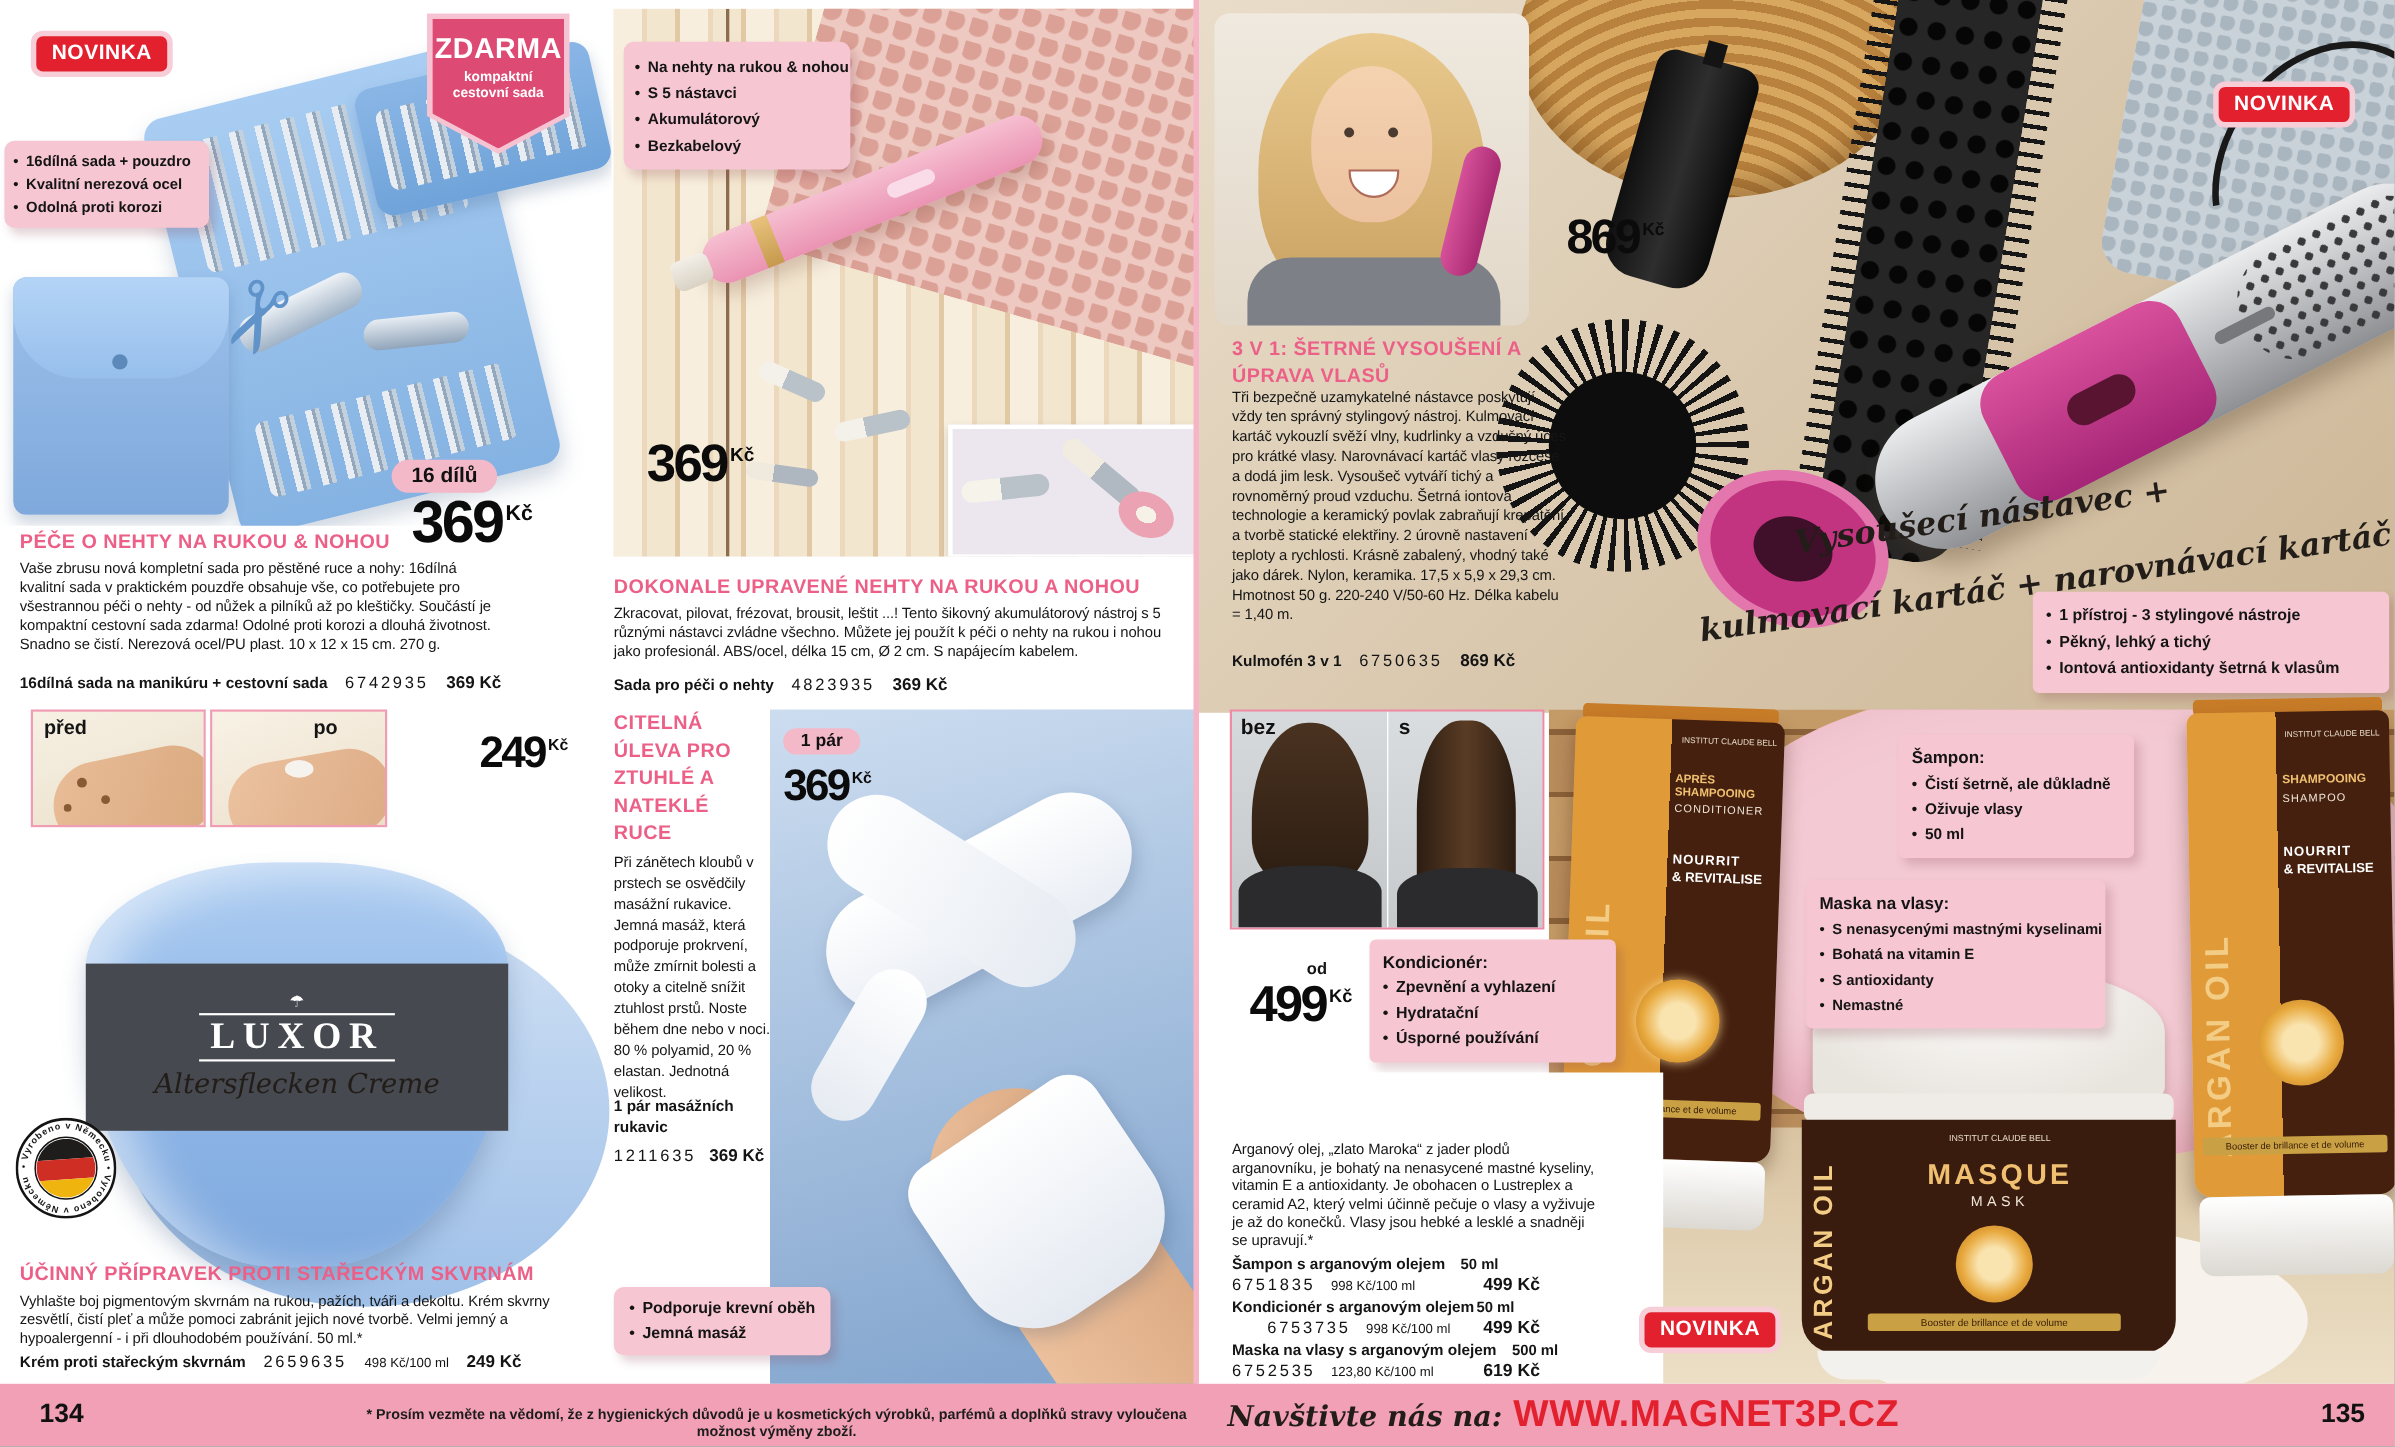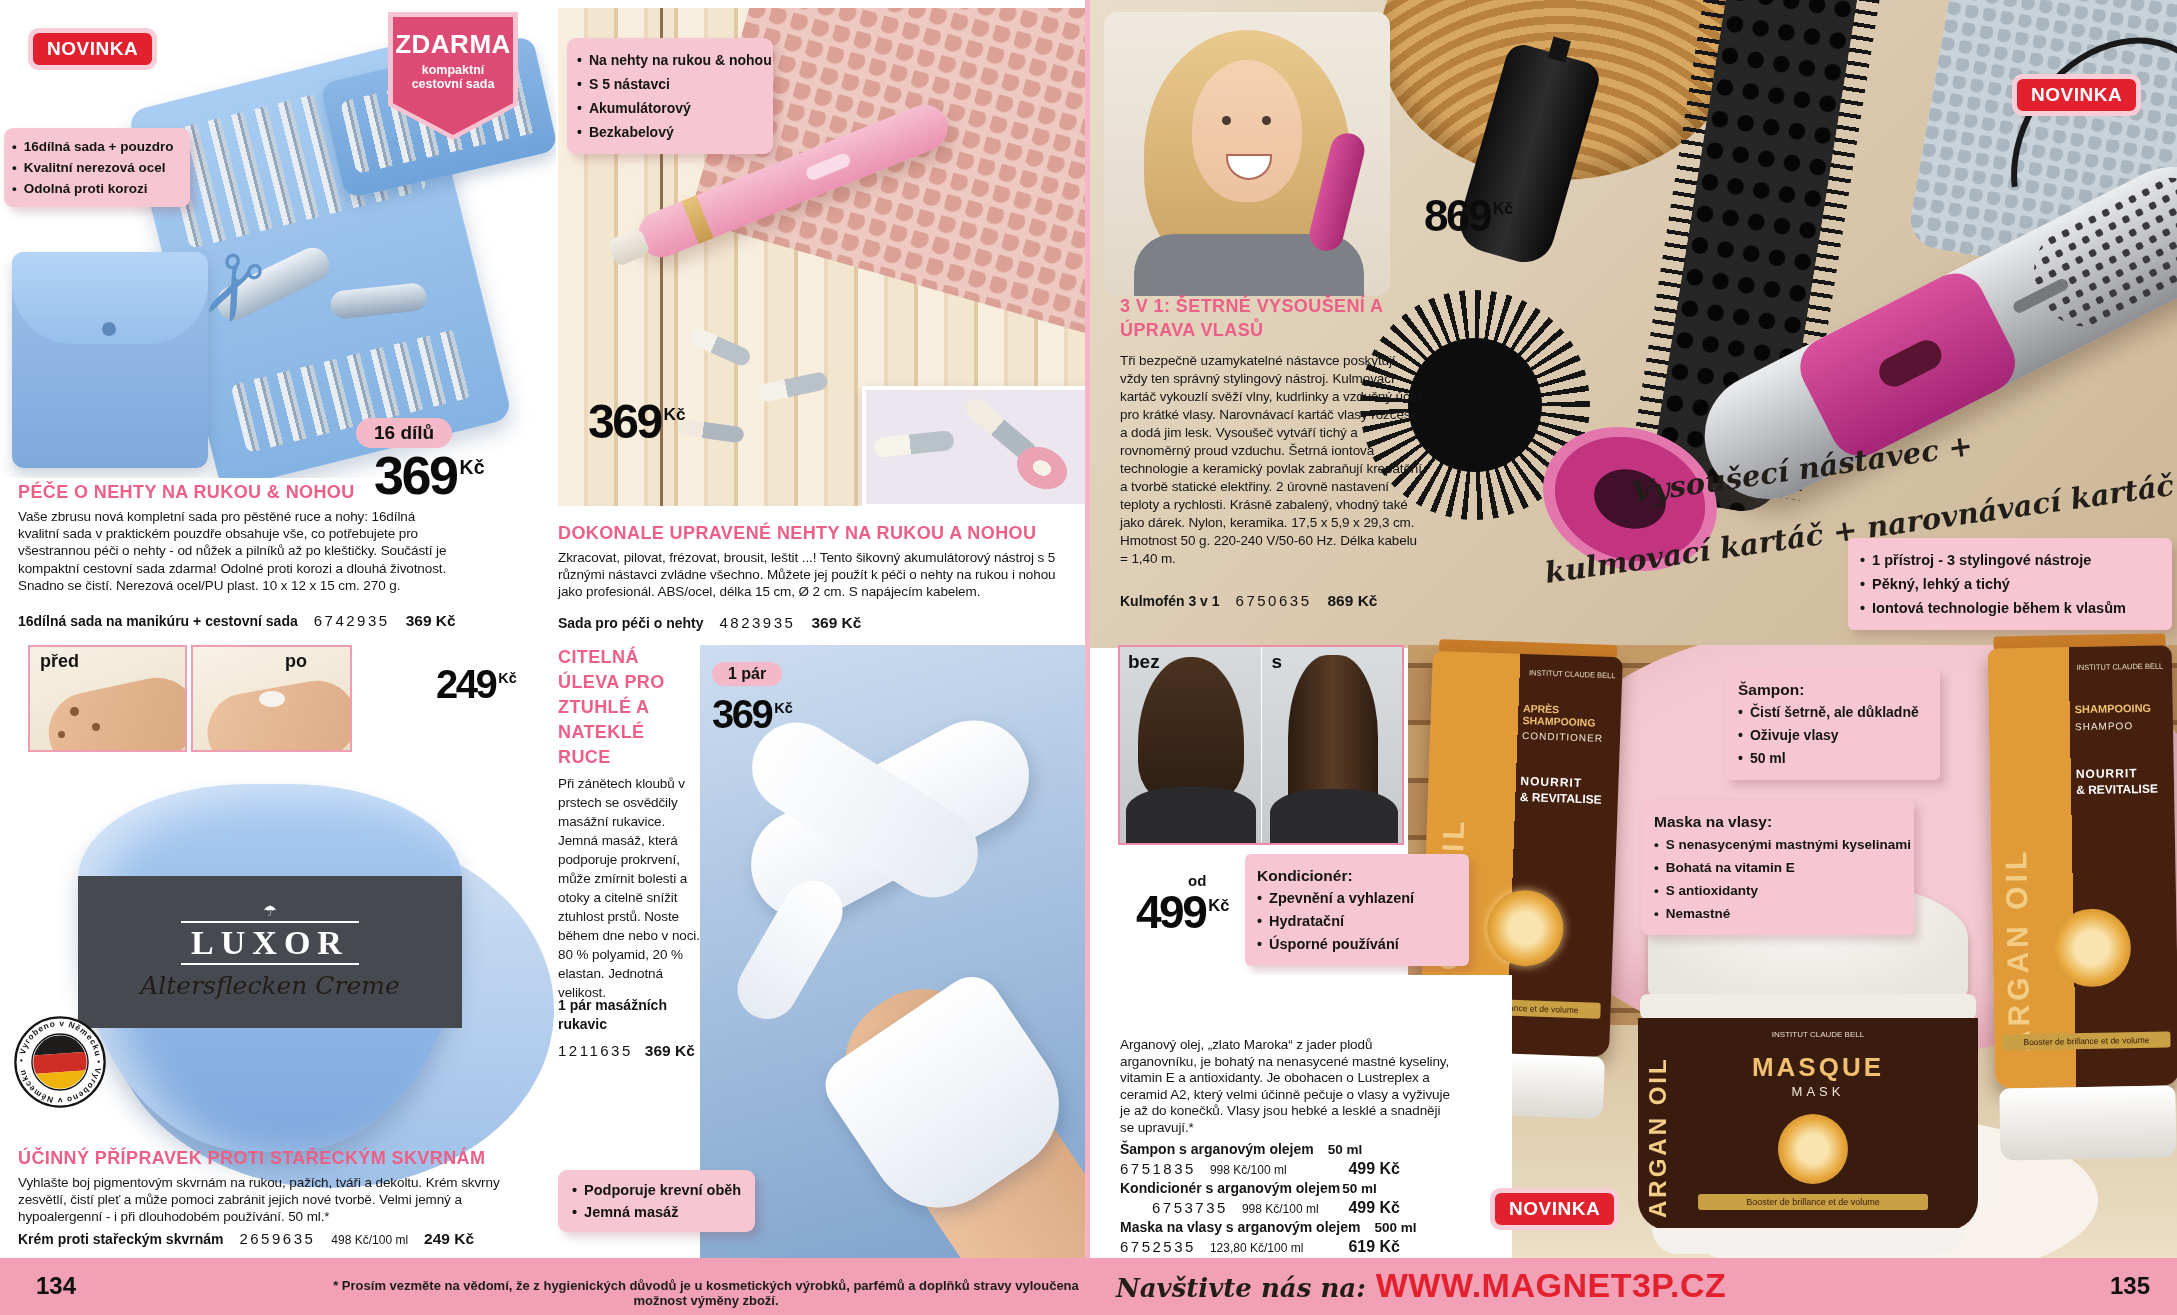--- a/index.html
+++ b/index.html
@@ -229,35 +229,35 @@
         <div class="abs" style="left:120px;top:0;width:200px;height:126px;background:linear-gradient(180deg,#d9519c,#a52576);border-radius:30px;"></div>
         <div class="abs" style="left:190px;top:48px;width:66px;height:30px;border-radius:16px;background:#581430;"></div>
         <div class="abs" style="left:340px;top:56px;width:60px;height:12px;border-radius:6px;background:#77787c;"></div>
       </div>
       <div class="abs" style="left:440px;top:420px;width:200px;height:158px;transform:rotate(18deg);border-radius:50%;background:radial-gradient(closest-side,#40102a 0 36%,#c23380 37% 76%,#e377ad 77% 88%,rgba(0,0,0,0) 89%);"></div>
     </div>
 
     <div class="abs price" style="left:334px;top:194px;font-size:44px;"><span>869</span><span class="cur">Kč</span></div>
     <div class="abs badge-red" style="left:922px;top:74px;"><span>NOVINKA</span></div>
 
-    <div class="abs h" style="left:30px;top:294px;width:300px;">3 V 1: ŠETRNÉ VYSOUŠENÍ A ÚPRAVA VLASŮ</div>
+    <div class="abs h" style="left:30px;top:305px;width:300px;">3 V 1: ŠETRNÉ VYSOUŠENÍ A ÚPRAVA VLASŮ</div>
     <div class="abs body" style="left:30px;top:352px;width:304px;line-height:18px;">Tři bezpečně uzamykatelné nástavce poskytují vždy ten správný stylingový nástroj. Kulmovací kartáč vykouzlí svěží vlny, kudrlinky a vzdušný účes pro krátké vlasy. Narovnávací kartáč vlasy rozčeše a dodá jim lesk. Vysoušeč vytváří tichý a rovnoměrný proud vzduchu. Šetrná iontová technologie a keramický povlak zabraňují krepatění a tvorbě statické elektřiny. 2 úrovně nastavení teploty a rychlosti. Krásně zabalený, vhodný také jako dárek. Nylon, keramika. 17,5 x 5,9 x 29,3 cm. Hmotnost 50 g. 220-240 V/50-60 Hz. Délka kabelu = 1,40 m.</div>
     <div class="abs order" style="left:30px;top:592px;">
       <span class="nm">Kulmofén 3 v 1</span>
       <span class="cd">6750635</span>
       <span class="pr">869 Kč</span>
     </div>
 
     <div class="abs script" style="left:540px;top:452px;font-size:29px;transform:rotate(-8deg);white-space:nowrap;">Vysoušecí nástavec +</div>
     <div class="abs script" style="left:452px;top:512px;font-size:29px;transform:rotate(-8deg);white-space:nowrap;">kulmovací kartáč + narovnávací kartáč</div>
 
     <div class="abs pbox" style="left:758px;top:538px;width:300px;padding:10px 12px;border-radius:6px;">
       <div class="bl" style="font-size:14.5px;line-height:24px;">1 přístroj - 3 stylingové nástroje</div>
       <div class="bl" style="font-size:14.5px;line-height:24px;">Pěkný, lehký a tichý</div>
-      <div class="bl" style="font-size:14.5px;line-height:24px;">Iontová technologie během k vlasům</div>
+      <div class="bl" style="font-size:14.5px;line-height:24px;">Iontová antioxidanty šetrná k vlasům</div>
     </div>
 
     <div class="abs" style="left:318px;top:645px;width:769px;height:613px;overflow:hidden;">
       <div class="abs woodh" style="left:0;top:0;width:769px;height:420px;"></div>
       <div class="abs" style="left:0;top:380px;width:769px;height:233px;background:linear-gradient(180deg,#d9c4a2,#ecdfc6);"></div>
       <div class="abs" style="left:120px;top:-20px;width:680px;height:430px;border-radius:45%;background:#f3c9d3;box-shadow:inset 0 -30px 60px rgba(210,130,150,.5);"></div>
       <div class="abs" style="left:250px;top:470px;width:440px;height:170px;border-radius:50%;background:#f7f3ec;"></div>
     </div>
 
     <div class="abs" style="left:335px;top:642px;width:190px;height:478px;transform:rotate(2deg);">

